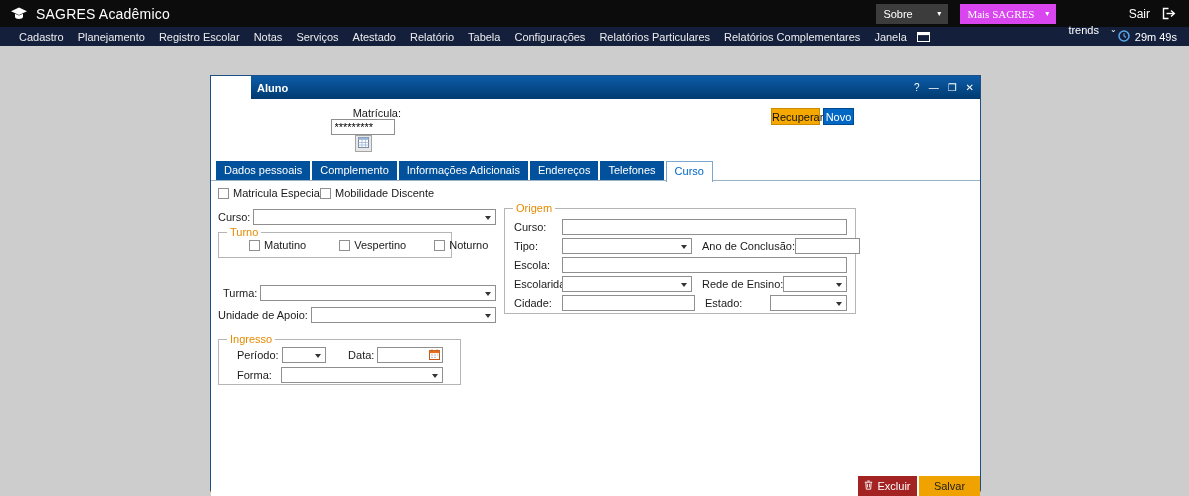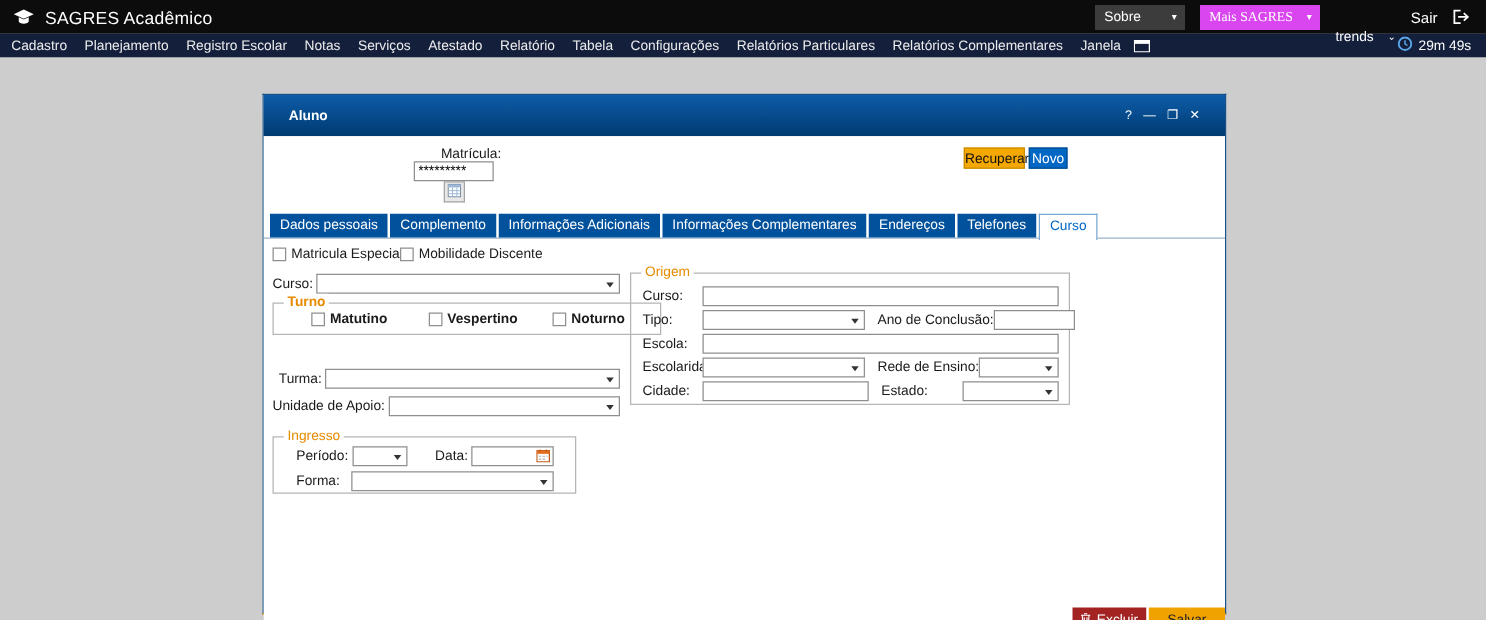--- a/index.html
+++ b/index.html
@@ -13,30 +13,30 @@
   .topbar-right { margin-left:auto; display:flex; align-items:center; gap:12px; margin-right:12px; }
   .tb-box { height:20px; display:flex; align-items:center; justify-content:space-between; padding:0 7px; font-size:11px; cursor:pointer; }
   .tb-box.dark { background:#3c3c3c; width:72px; }
   .tb-box.blue { background:#d946ef; width:96px;font-family:Liberation Serif, serif; }
   .chev { font-size:8px; margin-left:6px; }
   .tb-trends { font-size:11px; display:flex; align-items:center; gap:5px; cursor:pointer;margin-top:32px; }
   .tb-sair { font-size:12px; cursor:pointer; }
   .exit-icon { display:flex; align-items:center; cursor:pointer; }
 
   
-  .menubar { height:19px; background:#131f3b; display:flex; align-items:center; padding-left:2px; color:#ececec; font-size:11px; }
+  .menubar { height:19px; background:#131f3b; display:flex; align-items:center; padding-left:12px; color:#ececec; font-size:11px; }
   .menu-item { padding:0 7px; cursor:pointer; white-space:nowrap; }
   .window-icon { margin-left:3px; display:flex; align-items:center; cursor:pointer; }
   .menubar-right { margin-left:auto; margin-right:12px; display:flex; align-items:center; gap:5px; color:#fff; }
 
   
   .desktop { position:absolute; top:46px; left:0; right:0; bottom:0; background:#cdcdcd; }
   .dialog { position:absolute; left:210px; top:29px; width:771px; height:417px; background:#fff;
             border:1px solid #1c4f86; border-bottom:2px solid #f0a300; }
-  .dialog-titlebar { height:33px; background:linear-gradient(180deg,#0d5ca8,#003a70); display:flex; align-items:center; padding:0 20px; color:#fff; }
+  .dialog-titlebar { height:23px; background:linear-gradient(180deg,#0d5ca8,#003a70); display:flex; align-items:center; padding:0 6px; color:#fff;margin-left:40px; }
   .dialog-title { font-size:11px; font-weight:bold; }
   .title-buttons { margin-left:auto; display:flex; gap:9px; font-size:10px; }
   .title-buttons span { cursor:pointer; line-height:17px; }
   .dialog-body { position:relative; height:calc(100% - 17px); background:#fff; font-size:11px; color:#1a1a1a; }
 
   
   .matricula-row { position:absolute; top:8px; left:110px; display:flex; align-items:center;flex-direction:column; }
   .matricula-row label { width:80px; text-align:right; margin-right:3px; }
   .txt { height:16px; border:1px solid #8f8f8f; font-size:11px; padding:0 3px; background:#fff; font-family:"Liberation Sans", sans-serif; }
   .matricula-input { width:64px; }
@@ -58,21 +58,21 @@
   .combo { position:relative; height:16px; border:1px solid #8f8f8f; background:#fff; cursor:pointer; }
   .combo::after { content:""; position:absolute; right:4px; top:6px; border-left:3.5px solid transparent; border-right:3.5px solid transparent; border-top:4px solid #333; }
   .combo.disabled { background:#ededed; }
   .chk { width:11px; height:11px; border:1px solid #8f8f8f; background:#fff; display:inline-block; margin-right:4px; flex:none; cursor:pointer; }
   .chk-group { display:flex; align-items:center; position:absolute; }
 
   .fieldset { position:absolute; border:1px solid #b5b5b5; }
   .legend { position:absolute; top:-8px; left:8px; background:#fff; padding:0 3px; color:#e68a00; font-size:11px; line-height:14px; }
 
   
-  .fs-turno { top:133px; left:7px; width:311px; height:26px;font-weight:bold; }
+  .fs-turno { top:133px; left:7px; width:234px; height:26px; }
   .fs-turno .inner { display:flex; align-items:center; height:100%; padding-left:30px;text-align:right; }
   .fs-turno .g2 { margin-left:33px; } .fs-turno .g3 { margin-left:28px; }
   .fs-turno .cg { display:flex; align-items:center; }
 
   
   .fs-ingresso { top:240px; left:7px; width:243px; height:46px; padding:7px 17px 0 18px; }
   .fs-row { display:flex; align-items:center; }
   .fs-row + .fs-row { margin-top:4px; }
   .lbl-fix { min-width:40px; margin-right:4px; white-space:nowrap; }
   .combo-periodo { width:44px; }
@@ -187,21 +187,20 @@
           </span>
         </button>
       </div>
       <button class="btn btn-recuperar">Recuperar</button>
       <button class="btn btn-novo">Novo</button>
 
       <div class="tabs">
         <div class="tab">Dados pessoais</div>
         <div class="tab">Complemento</div>
         <div class="tab">Informações Adicionais</div>
-        <div class="tab">Informações Complementares</div>
         <div class="tab">Endereços</div>
         <div class="tab">Telefones</div>
         <div class="tab active">Curso</div>
       </div>
       <div class="tab-underline"></div>
 
       <div class="chk-group" style="top:88px; left:7px;">
         <span class="chk"></span>
         <span>Matricula Especial</span>
       </div>

